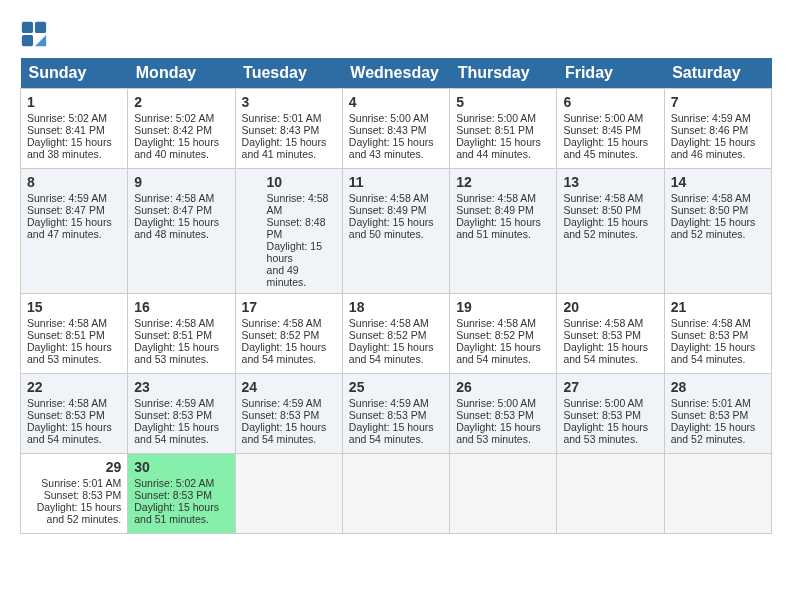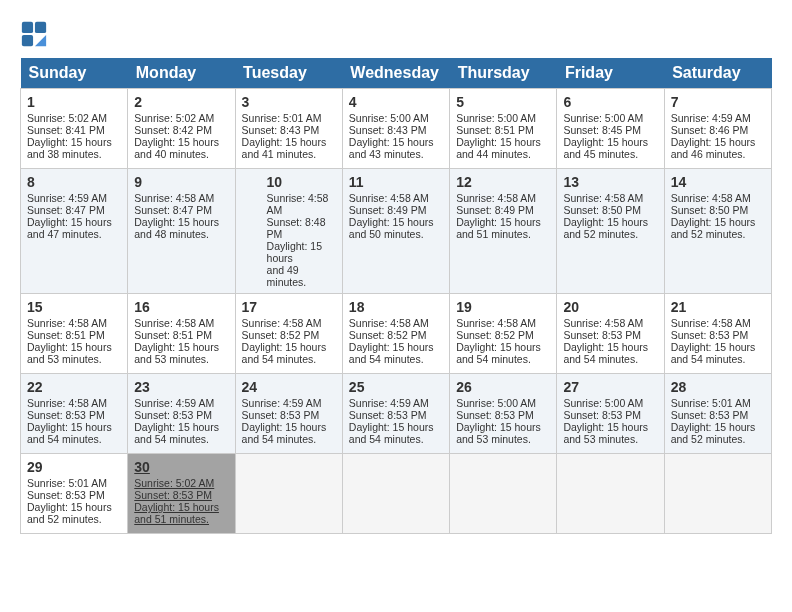--- a/index.html
+++ b/index.html
@@ -316,28 +316,28 @@
         </td>
         <td style="background: rgb(240, 244, 248);">
           <span class="day-num">28</span>
           <div>Sunrise: 5:01 AM</div>
           <div>Sunset: 8:53 PM</div>
           <div>Daylight: 15 hours</div>
           <div>and 52 minutes.</div>
         </td>
       </tr>
       <tr>
-        <td style="background: rgb(255, 255, 255);">
+        <td style="background: rgb(255, 255, 255); text-align: right;">
           <span class="day-num">29</span>
           <div>Sunrise: 5:01 AM</div>
           <div>Sunset: 8:53 PM</div>
           <div>Daylight: 15 hours</div>
           <div>and 52 minutes.</div>
         </td>
-        <td style="background: #a3a3a3; text-decoration: underline;">
+        <td style="background: #86efac;">
           <span class="day-num">30</span>
           <div>Sunrise: 5:02 AM</div>
           <div>Sunset: 8:53 PM</div>
           <div>Daylight: 15 hours</div>
           <div>and 51 minutes.</div>
         </td>
         <td class="empty" style="background: rgb(245, 245, 245);"></td>
         <td class="empty" style="background: rgb(245, 245, 245);"></td>
         <td class="empty" style="background: rgb(245, 245, 245);"></td>
         <td class="empty" style="background: rgb(245, 245, 245);"></td>

